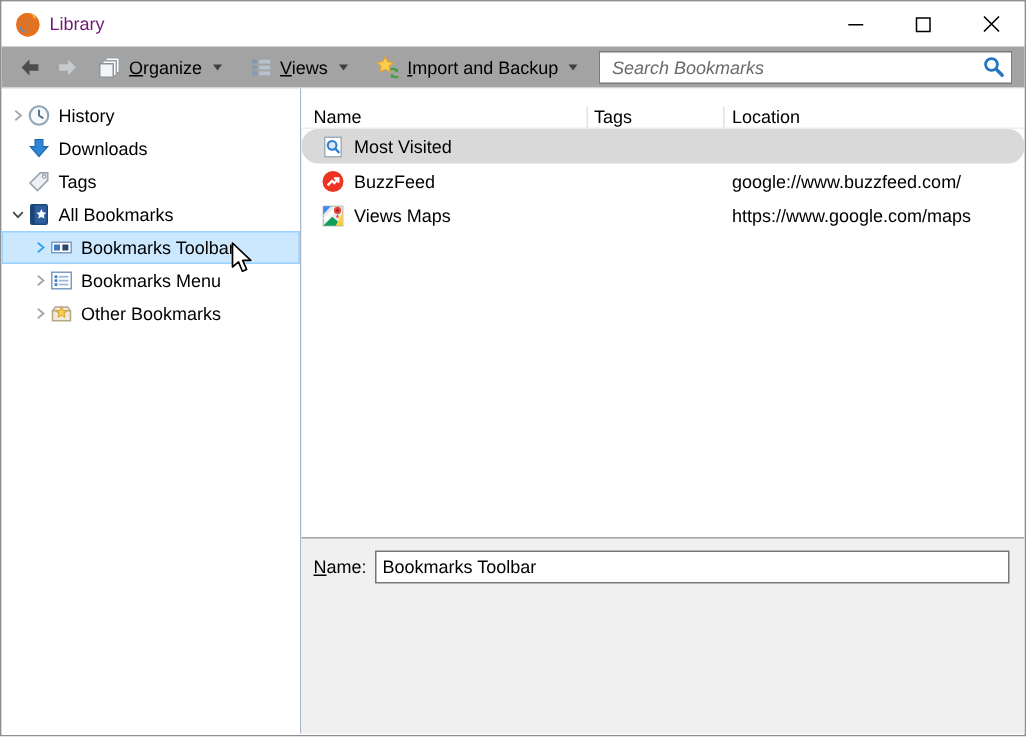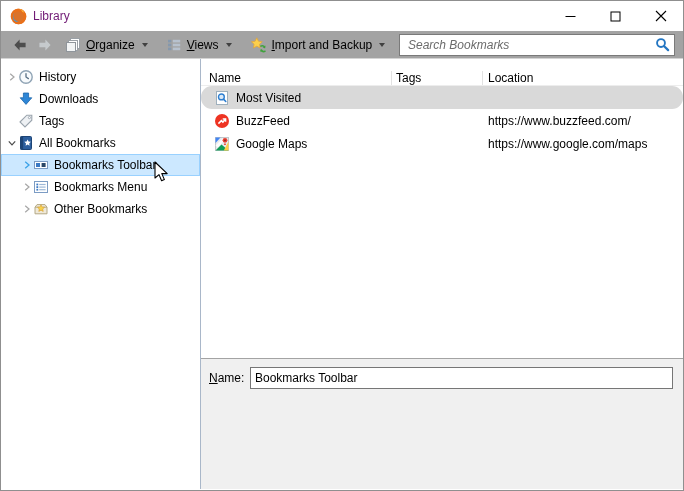--- a/index.html
+++ b/index.html
@@ -289,38 +289,38 @@
             <span class="fav">
               <svg width="16" height="16" viewBox="0 0 16 16">
                   <circle cx="8" cy="8" r="7" fill="#ee3322"></circle>
                   <path d="M4.4 10.6 L7.4 7.6 L8.9 9.1 L11.6 5.9" stroke="#fff" stroke-width="1.5" fill="none"></path>
                   <path d="M8.7 5.9 L11.6 5.9 L11.6 8.8" stroke="#fff" stroke-width="1.5" fill="none"></path>
                 </svg>
             </span>
             <span>BuzzFeed</span>
           </div>
           <div class="cell-tags"></div>
-          <div class="cell-loc">https://www.buzzfeed.com/</div>
+          <div class="cell-loc">google://www.buzzfeed.com/</div>
         </div>
 
         <div class="row">
           <div class="cell-name">
             <span class="fav">
               <svg width="16" height="16" viewBox="0 0 16 16">
                   <rect x="1.5" y="1.5" width="13" height="13" fill="#e8eaed" stroke="#c3c7ca"></rect>
                   <path d="M1.5 14.5 L7.5 8.5 L14.5 14.5 Z" fill="#0f9d58"></path>
                   <path d="M1.5 1.5 L6.5 1.5 L1.5 7 Z" fill="#4285f4"></path>
                   <path d="M14.5 5.5 L9.8 14.5 L14.5 14.5 Z" fill="#ffcf44"></path>
                   <path d="M1.5 9.5 L9 2 L11 4 L3.8 11.5 Z" fill="#fff" opacity="0.85"></path>
                   <circle cx="11" cy="4.3" r="2.4" fill="#ea4335"></circle>
                   <circle cx="11" cy="4.3" r="0.9" fill="#8c2b20"></circle>
                   <path d="M11 6.6 L9.9 9 L12.1 9 Z" fill="#ea4335"></path>
                 </svg>
             </span>
-            <span>Google Maps</span>
+            <span>Views Maps</span>
           </div>
           <div class="cell-tags"></div>
           <div class="cell-loc">https://www.google.com/maps</div>
         </div>
 
       </div>
 
       <div class="details">
         <div class="details-row">
           <span class="details-label ak">Name:</span>

